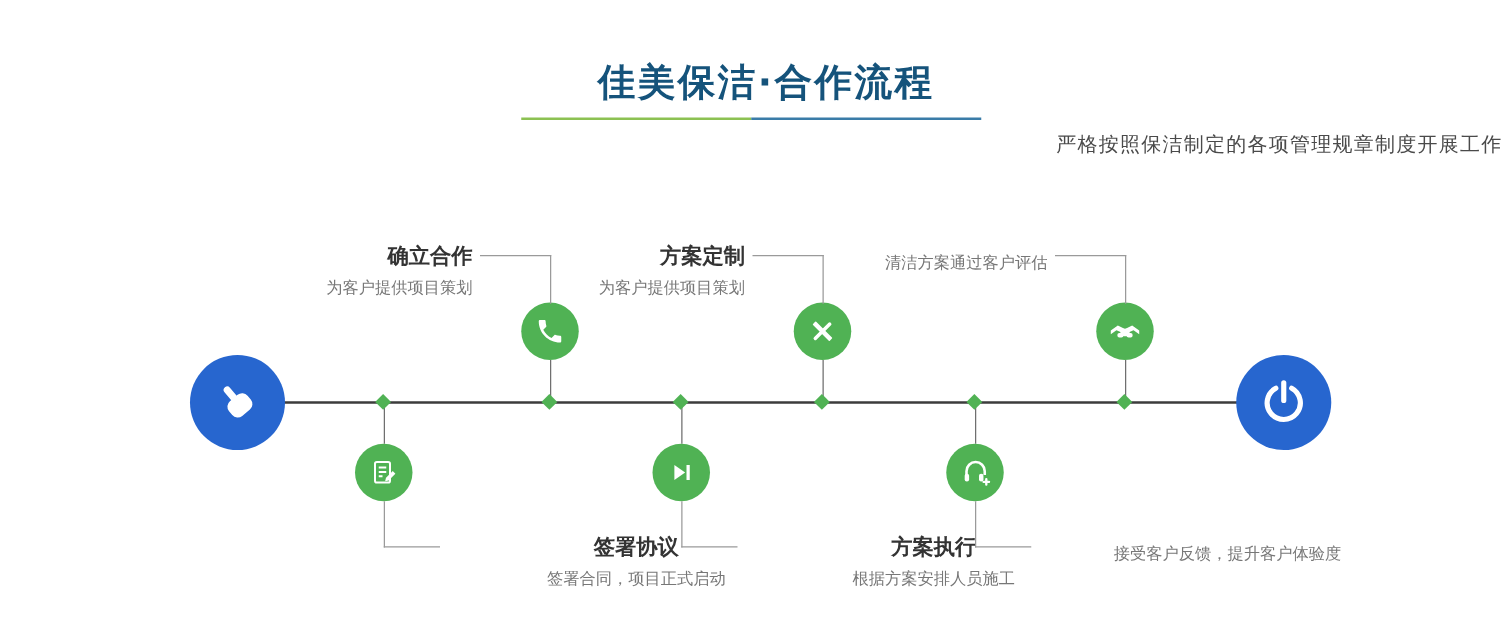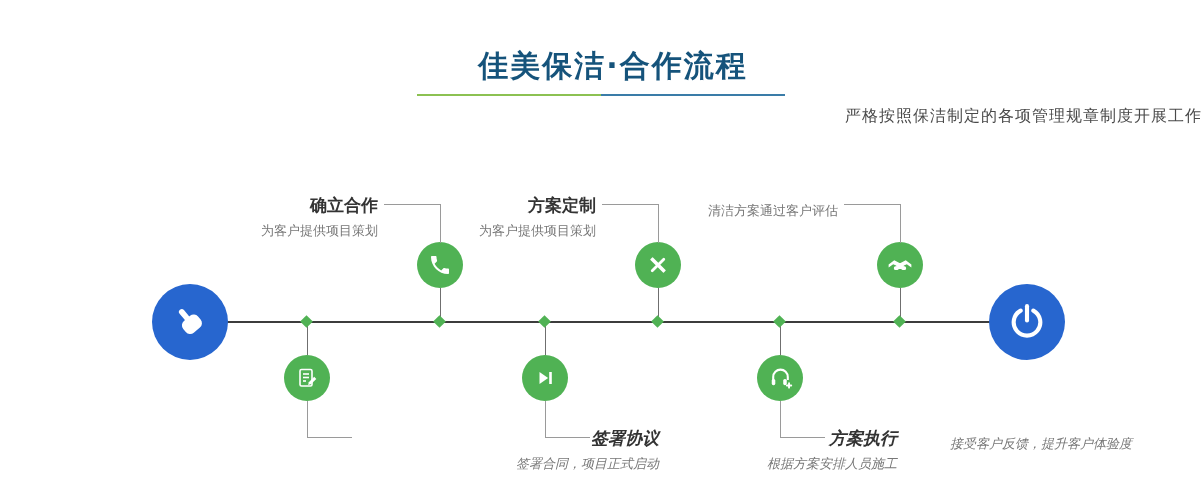--- a/index.html
+++ b/index.html
@@ -46,21 +46,21 @@
   .step.bottom .node{top:355px;}
   .step.top .elbow{
     position:absolute;border-top:1px solid #9a9a9a;border-right:1px solid #9a9a9a;
     width:56px;height:38px;top:204px;left:calc(var(--x) - 56px);
   }
   .step.bottom .elbow{
     position:absolute;border-left:1px solid #9a9a9a;border-bottom:1px solid #9a9a9a;
     width:44px;height:36px;top:401px;left:var(--x);
   }
   .step.top .text{position:absolute;top:195px;left:calc(var(--x) - 322px);width:260px;text-align:right;}
-  .step.bottom .text{position:absolute;top:428px;left:calc(var(--x) + 52px);width:300px;text-align:right;font-style:italic;}
+  .step.bottom .text{position:absolute;top:428px;left:calc(var(--x) + 52px);width:300px;text-align:center;}
   .label{font-size:17px;font-weight:bold;color:#333;line-height:1.2;}
   .desc{font-size:13px;color:#777;margin-top:8px;line-height:1.2;}
 </style>
 </head>
 <body>
 
 <div class="canvas">
 
   <div class="page-title">佳美保洁·合作流程</div>
   <div class="divider">

